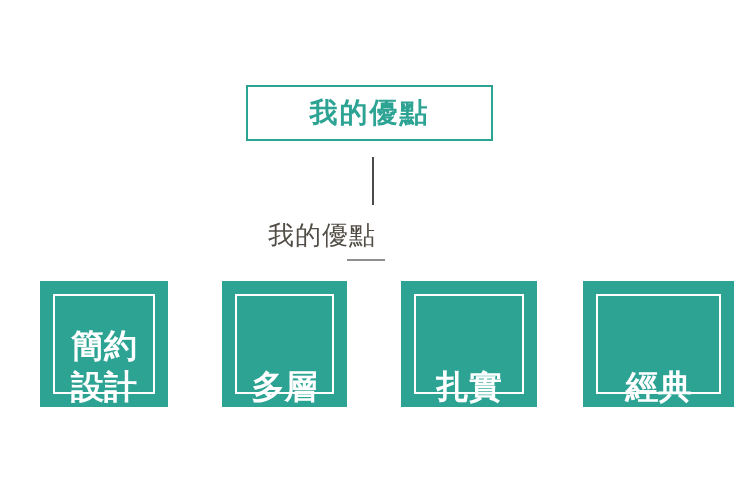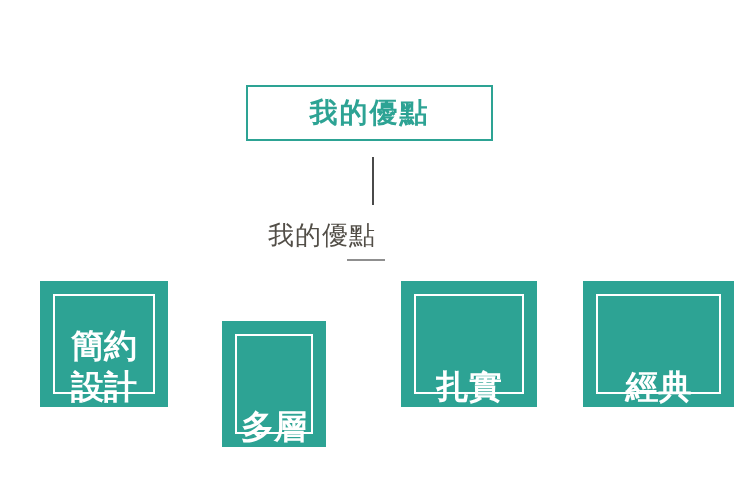--- a/index.html
+++ b/index.html
@@ -70,21 +70,21 @@
     position: absolute;
     top: 281px;
     height: 126px;
     background: #2da394;
     box-sizing: border-box;
     display: flex;
     align-items: flex-end;
     justify-content: center;
   }
   .feature-box.fb1 { left: 40px;  width: 128px; }
-  .feature-box.fb2 { left: 222px; width: 104px; margin-top: 40px; }
+  .feature-box.fb2 { left: 222px; width: 125px; }
   .feature-box.fb3 { left: 401px; width: 136px; }
   .feature-box.fb4 { left: 583px; width: 151px; }
   .feature-inner-border {
     position: absolute;
     left: 13px;
     right: 13px;
     top: 13px;
     bottom: 13px;
     border: 2px solid #ffffff;
     pointer-events: none;

